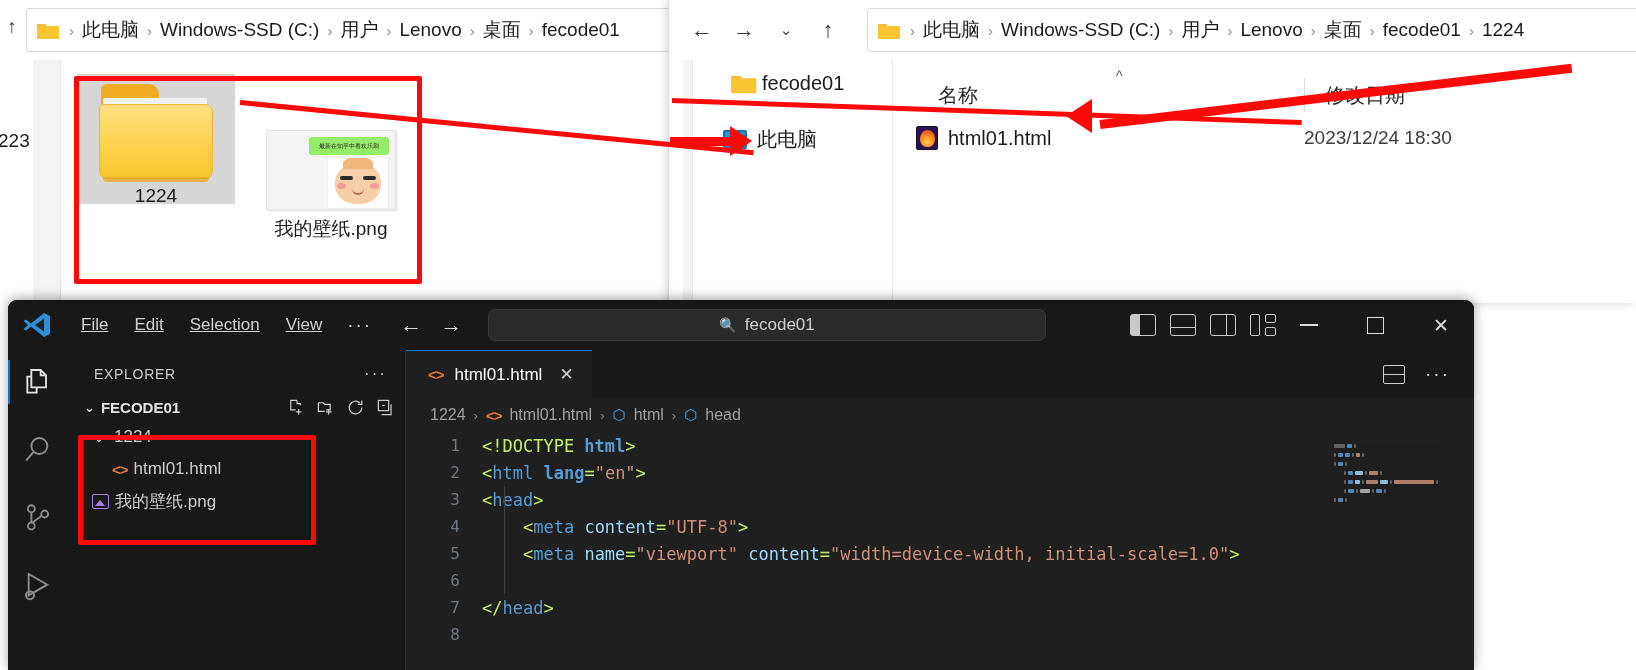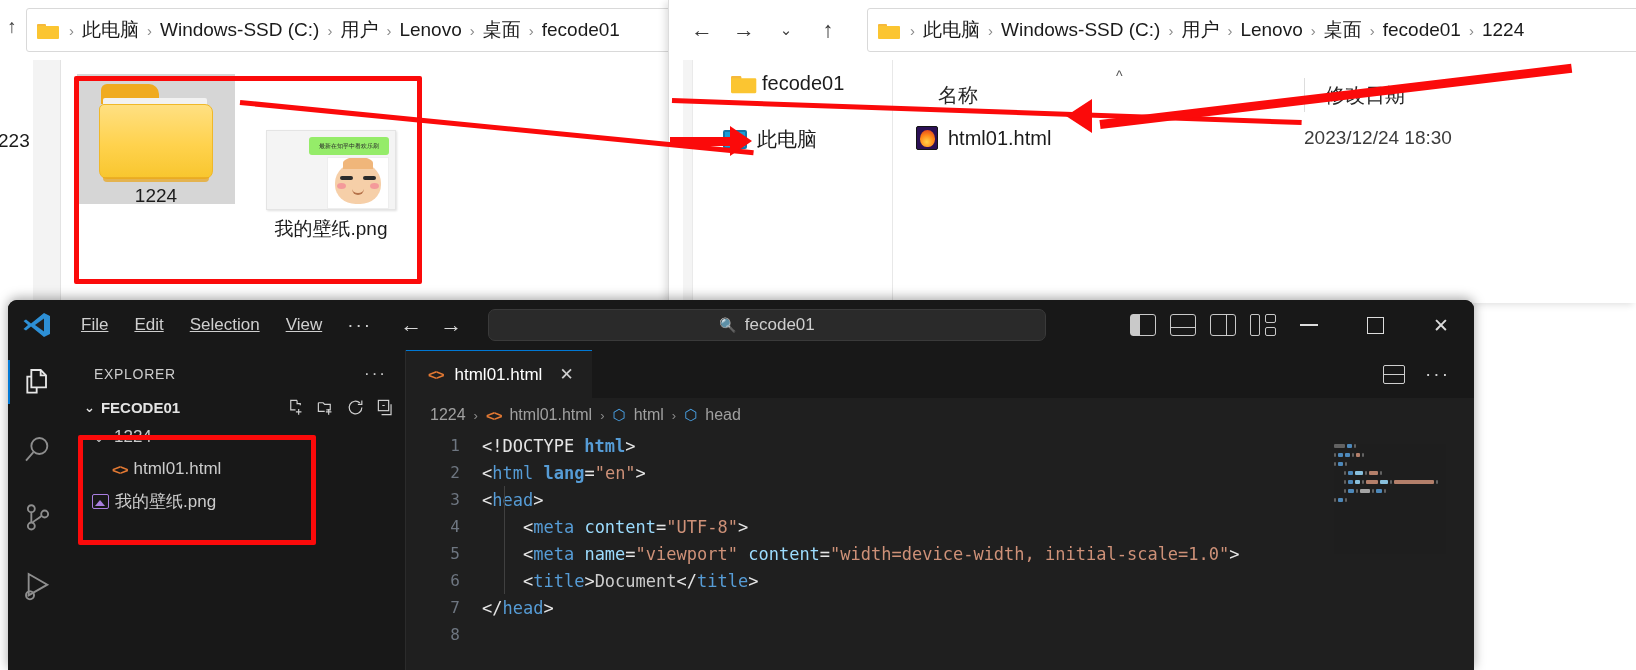--- a/index.html
+++ b/index.html
@@ -290,21 +290,21 @@
   .breadcrumbs .cube { color: #4aa3e8; font-size: 15px; }
   .codearea { position: relative; font-family: "DejaVu Sans Mono", "Liberation Mono", monospace; font-size: 17px; }
   .codeline { display: flex; height: 27px; align-items: center; white-space: pre; }
   .codeline .ln {
     width: 76px; text-align: right; padding-right: 22px; color: #6e7681; font-size: 16px; flex: 0 0 auto;
   }
   .codeline .code { color: #cccccc; }
   .tk-tag { color: #569cd6; }
   .tk-attr { color: #9cdcfe; }
   .tk-str { color: #ce9178; }
-  .tk-punct { color: #e5e5e5; }
+  .tk-punct { color: #bef264; }
   .tk-txt { color: #cccccc; }
   .tk-kw { color: #569cd6; font-weight: bold; }
   .indentguide {
     position: absolute; left: 98px; top: 54px; width: 1px; height: 108px; background: #404040;
   }
   .minimap {
     position: absolute; right: 28px; top: 94px; width: 112px; height: 110px;
     background: #1f1f1f; opacity: .85;
   }
   .minimap .mmline { height: 6px; margin-bottom: 3px; display: flex; gap: 2px; }
@@ -620,21 +620,21 @@
       </div>
 
       <div class="codearea">
         <div class="indentguide"></div>
         <div id="code-lines">
             <div class="codeline"><span class="ln">1</span><span class="code"><span class="tk-punct">&lt;!DOCTYPE </span><span class="tk-kw">html</span><span class="tk-punct">&gt;</span></span></div>
             <div class="codeline"><span class="ln">2</span><span class="code"><span class="tk-punct">&lt;</span><span class="tk-tag">html</span><span class="tk-txt"> </span><span class="tk-kw">lang</span><span class="tk-punct">=</span><span class="tk-str">"en"</span><span class="tk-punct">&gt;</span></span></div>
             <div class="codeline"><span class="ln">3</span><span class="code"><span class="tk-punct">&lt;</span><span class="tk-tag">head</span><span class="tk-punct">&gt;</span></span></div>
             <div class="codeline"><span class="ln">4</span><span class="code"><span class="tk-punct">    &lt;</span><span class="tk-tag">meta</span><span class="tk-txt"> </span><span class="tk-attr">content</span><span class="tk-punct">=</span><span class="tk-str">"UTF-8"</span><span class="tk-punct">&gt;</span></span></div>
             <div class="codeline"><span class="ln">5</span><span class="code"><span class="tk-punct">    &lt;</span><span class="tk-tag">meta</span><span class="tk-txt"> </span><span class="tk-attr">name</span><span class="tk-punct">=</span><span class="tk-str">"viewport"</span><span class="tk-txt"> </span><span class="tk-attr">content</span><span class="tk-punct">=</span><span class="tk-str">"width=device-width, initial-scale=1.0"</span><span class="tk-punct">&gt;</span></span></div>
-            <div class="codeline"><span class="ln">6</span><span class="code"><span class="tk-punct">    &lt;</span><span class="tk-tag">title</span><span class="tk-punct">&gt;</span><span class="tk-txt">Document</span><span class="tk-punct">&lt;/</span><span class="tk-tag">title</span><span class="tk-punct">&gt;</span></span></div>
+            <div class="codeline"><span class="ln">6</span></div>
             <div class="codeline"><span class="ln">7</span><span class="code"><span class="tk-punct">&lt;/</span><span class="tk-tag">head</span><span class="tk-punct">&gt;</span></span></div>
             <div class="codeline"><span class="ln">8</span><span class="code"></span></div>
           </div>
       </div>
 
       <div class="minimap">
           <div class="mmline">
             <span class="mmseg" style="width: 10.8px; background: rgb(111, 111, 111);"></span>
             <span class="mmseg" style="width: 4.8px; background: rgb(86, 156, 214);"></span>
             <span class="mmseg" style="width: 2px; background: rgb(111, 111, 111);"></span>

